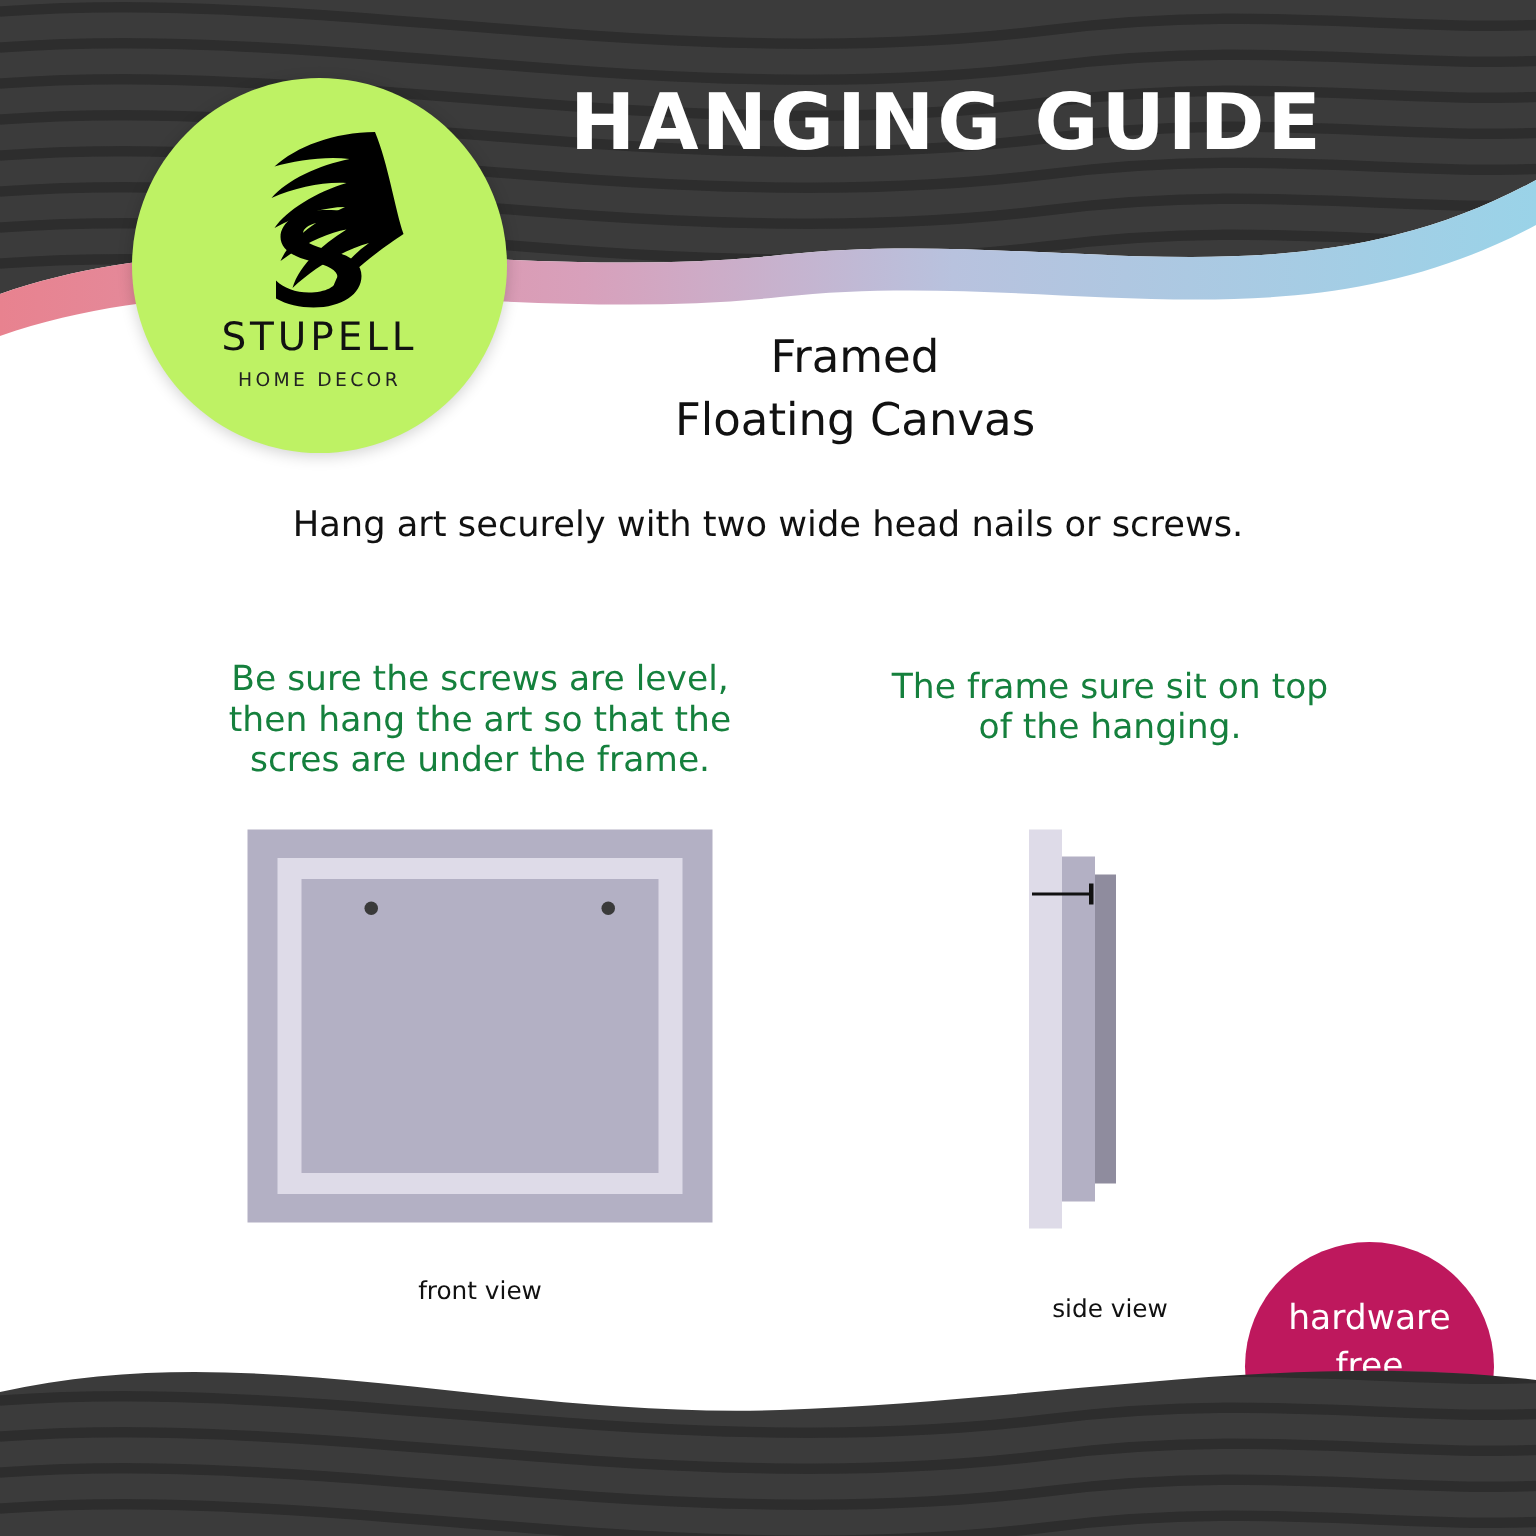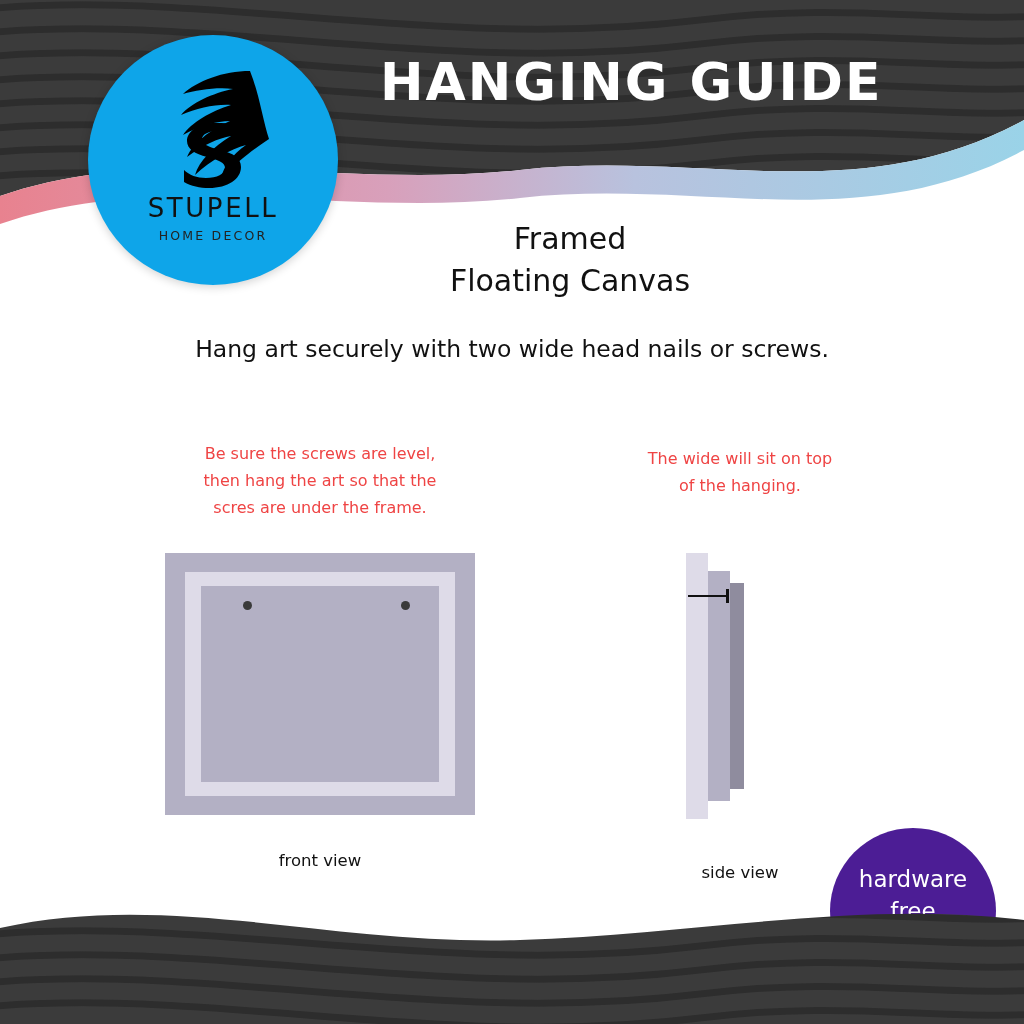--- a/index.html
+++ b/index.html
@@ -25,24 +25,24 @@
   .band-bottom {
     position: absolute;
     bottom: 0; left: 0;
     width: 1024px; height: 140px;
     overflow: hidden;
   }
 
   
   .logo-circle {
     position: absolute;
-    left: 88px; top: 35px;
+    left: 88px; top: 52px;
     width: 250px; height: 250px;
     border-radius: 50%;
-    background: #0ea5e9;
+    background: #bef264;
     box-shadow: 0 2px 10px rgba(0,0,0,0.18);
     display: flex;
     flex-direction: column;
     align-items: center;
     justify-content: flex-start;
     padding-top: 26px;
   }
   .logo-mark { width: 120px; height: 128px; }
   .logo-name {
     font-size: 26px;
@@ -98,23 +98,23 @@
     width: 360px;
     text-align: center;
   }
   .col-side {
     position: absolute;
     left: 590px; top: 445px;
     width: 300px;
     text-align: center;
   }
   .col-caption {
-    font-size: 16px;
+    font-size: 23px;
     line-height: 27px;
-    color: #ef4444;
+    color: #15803d;
   }
 
   
   .front-art {
     position: relative;
     width: 310px; height: 262px;
     margin: 32px auto 0 auto;
     background: #b3b0c4;
   }
   .front-inner-1 {
@@ -180,21 +180,21 @@
     width: 2.5px; height: 14px;
     background: #111111;
   }
 
   
   .badge {
     position: absolute;
     right: 28px; bottom: 30px;
     width: 166px; height: 166px;
     border-radius: 50%;
-    background: #4c1d95;
+    background: #be185d;
     color: #ffffff;
     display: flex;
     flex-direction: column;
     align-items: center;
     justify-content: center;
     font-size: 23px;
     line-height: 32px;
     text-align: center;
   }
 </style>
@@ -267,21 +267,21 @@
       <div class="front-inner-1"></div>
       <div class="front-inner-2"></div>
       <div class="screw-dot screw-left"></div>
       <div class="screw-dot screw-right"></div>
     </div>
     <div class="view-label">front view</div>
   </div>
 
   <div class="col-side">
     <div class="col-caption">
-      <div>The wide will sit on top</div>
+      <div>The frame sure sit on top</div>
       <div>of the hanging.</div>
     </div>
     <div class="side-art">
       <div class="wall-strip"></div>
       <div class="frame-strip"></div>
       <div class="canvas-strip"></div>
       <div class="nail"></div>
       <div class="nail-head"></div>
     </div>
     <div class="view-label view-label-side">side view</div>

